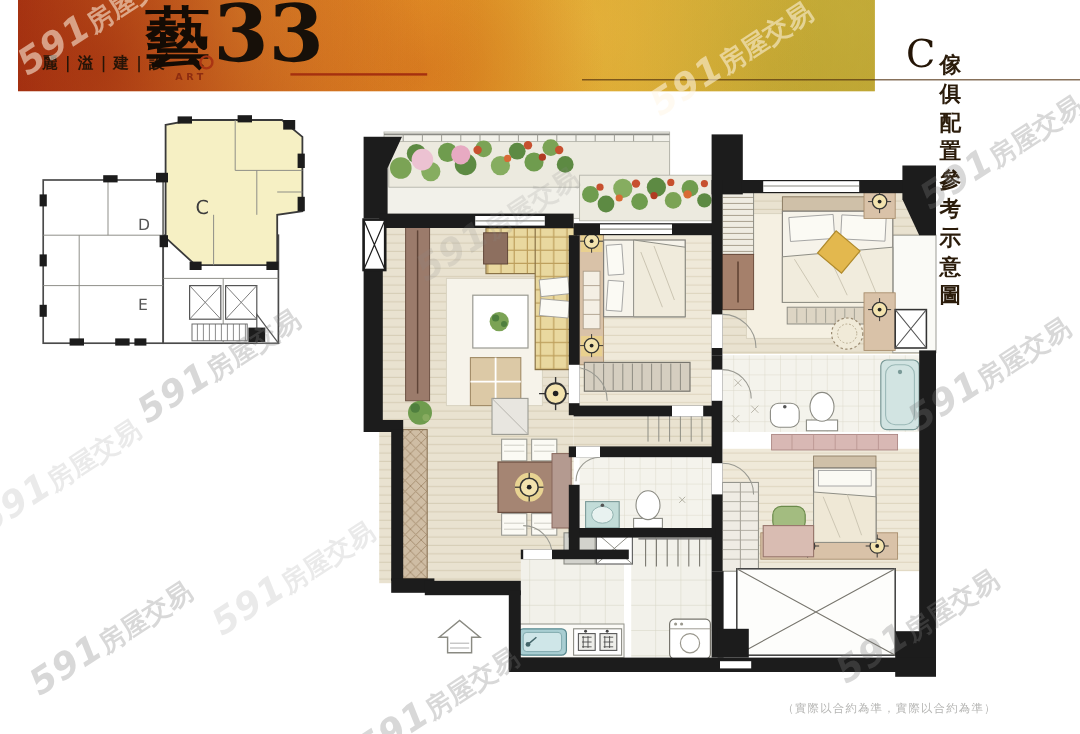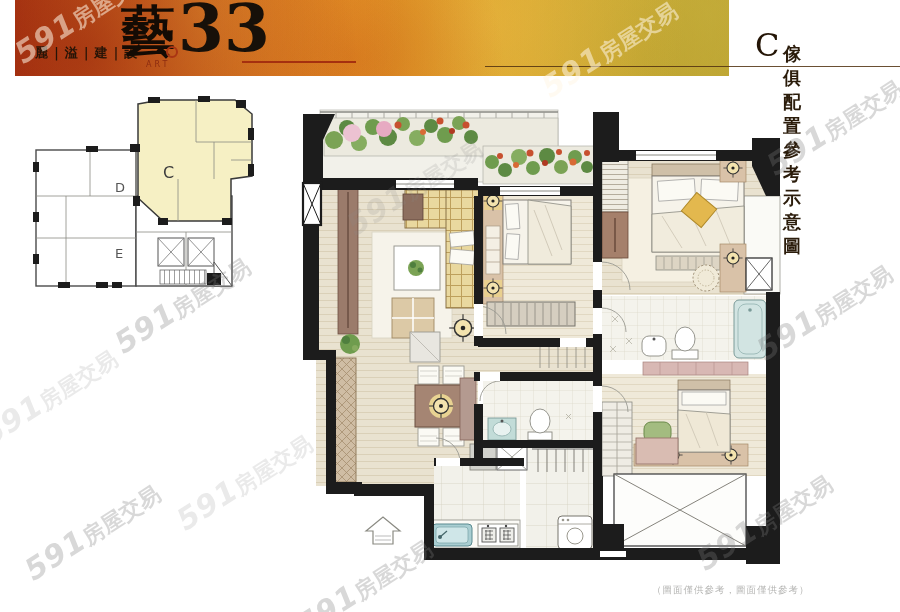--- a/index.html
+++ b/index.html
@@ -14,21 +14,21 @@
       radial-gradient(circle at 66% 30%, rgba(240,185,70,.5), rgba(240,185,70,0) 42%),
       radial-gradient(circle at 88% 75%, rgba(170,150,40,.55), rgba(170,150,40,0) 45%),
       radial-gradient(circle at 97% 20%, rgba(225,205,90,.5), rgba(225,205,90,0) 40%),
       linear-gradient(90deg,#b13c15 0%,#cc5919 16%,#dd7c1d 36%,#e59a22 56%,#e7ab2b 72%,#d9ad2e 86%,#bfa02a 100%);
   }
   .company{position:absolute;left:20px;top:44px;font-size:13px;font-weight:bold;
     color:#261407;letter-spacing:2px;}
   .logo-yi{position:absolute;left:106px;top:4px;font-size:54px;line-height:54px;
     font-family:"DejaVu Serif","Liberation Serif",serif;font-weight:bold;color:#140b04;}
   .logo-art-small{position:absolute;left:131px;top:60px;font-size:8px;color:#8d2c10;
-    letter-spacing:3px;font-weight:normal;text-align:center;}
+    letter-spacing:3px;font-weight:bold;text-align:center;}
   .logo-ring{position:absolute;left:151px;top:46px;width:8px;height:8px;border-radius:50%;
     border:2.5px solid #a93413;}
   .logo-33{position:absolute;left:163px;top:-10px;font-size:66px;line-height:76px;
     font-family:"DejaVu Serif","Liberation Serif",serif;font-weight:bold;color:#171009;}
   .logo-sub{position:absolute;left:229px;top:44px;font-size:14px;
     font-family:"DejaVu Serif","Liberation Serif",serif;font-weight:bold;color:#21130a;}
   .logo-underline{position:absolute;left:227px;top:61px;width:114px;height:2px;}
   .hdr-line{position:absolute;left:470px;top:66px;width:430px;height:1px;background:#50300f;opacity:.85;}
   .unit-c{position:absolute;left:740px;top:28px;font-size:32px;line-height:34px;
     font-family:"DejaVu Serif","Liberation Serif",serif;color:#241506;}
@@ -529,13 +529,13 @@
 <div class="wm wm-gray" style="left:28px;top:555px;">
   <span class="wm591">591</span><span>房屋交易</span>
 </div>
 <div class="wm wm-gray" style="left:300px;top:610px;">
   <span class="wm591">591</span><span>房屋交易</span>
 </div>
 <div class="wm wm-gray" style="left:700px;top:545px;">
   <span class="wm591">591</span><span>房屋交易</span>
 </div>
 
-<div class="disclaimer">（圖面僅供參考，圖面僅供參考）</div>
+<div class="disclaimer">（實際以合約為準，實際以合約為準）</div>
 
 </body></html>

